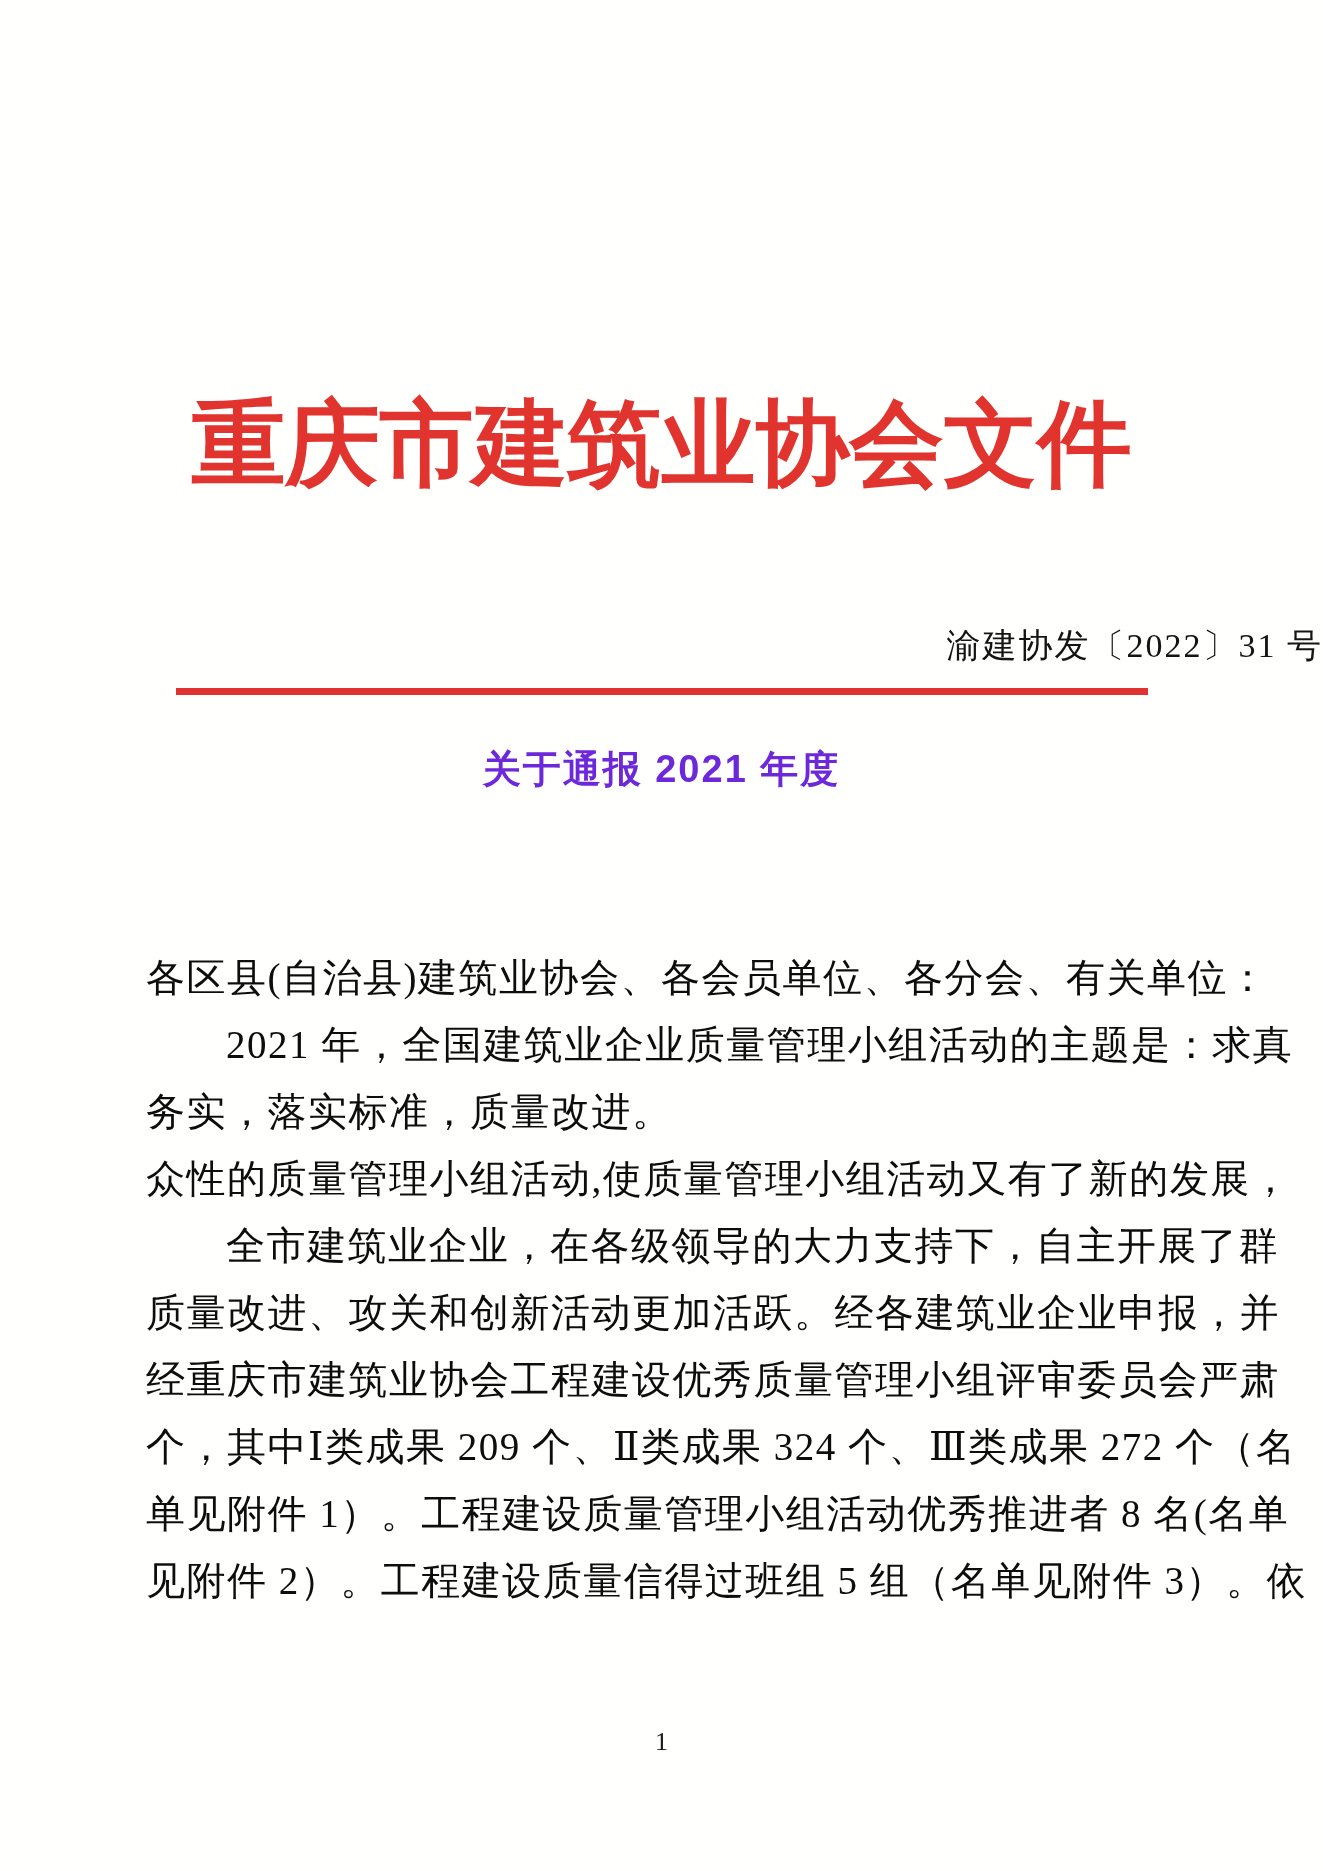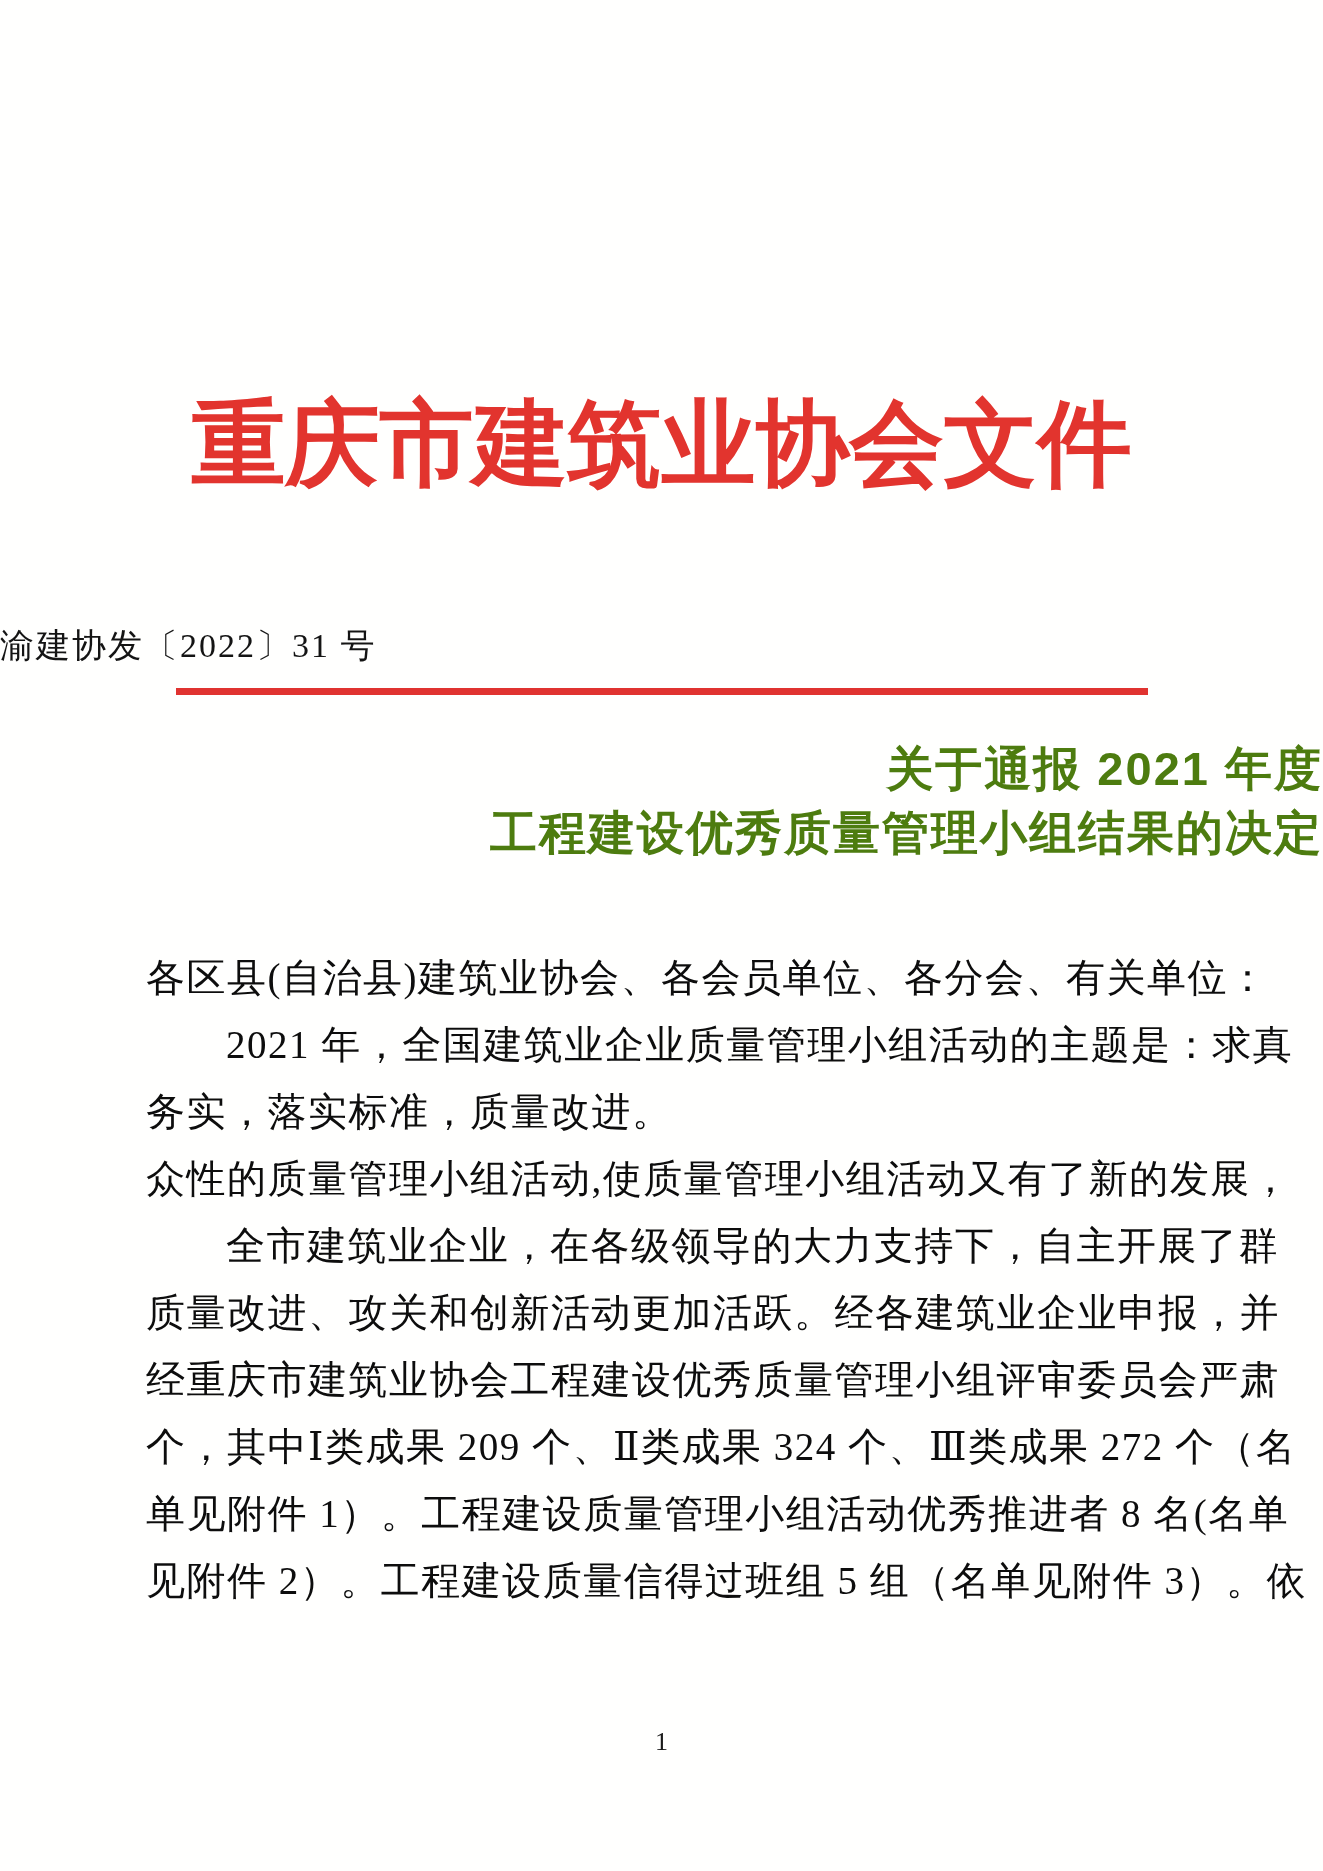--- a/index.html
+++ b/index.html
@@ -28,46 +28,46 @@
     color: #e2342e;
     letter-spacing: 0px;
     white-space: nowrap;
     font-family: "Liberation Serif", "DejaVu Serif", serif;
   }
   .doc-number {
     position: absolute;
     top: 618px;
     left: 0;
     width: 100%;
-    text-align: left;
+    text-align: right;
     font-size: 34px;
     line-height: 56px;
     color: #141414;
     letter-spacing: 2px;
     white-space: nowrap;
   }
   .red-rule {
     position: absolute;
     top: 688px;
     left: 176px;
     width: 972px;
     height: 7px;
     background: #e03330;
   }
   .heading {
     position: absolute;
     top: 737px;
     left: 0;
     width: 100%;
-    text-align: right;
+    text-align: center;
     font-family: "Liberation Sans", "DejaVu Sans", sans-serif;
     font-weight: bold;
-    font-size: 47px;
+    font-size: 38px;
     line-height: 64px;
-    color: #4d7c0f;
+    color: #6d28d9;
     letter-spacing: 2px;
     white-space: nowrap;
   }
   .doc-body {
     position: absolute;
     top: 944px;
     left: 146px;
     width: 1045px;
     font-size: 39px;
     line-height: 67px;
@@ -99,21 +99,20 @@
 <div class="page">
 
   <div class="letterhead">重庆市建筑业协会文件</div>
 
   <div class="doc-number">渝建协发〔2022〕31 号</div>
 
   <div class="red-rule"></div>
 
   <div class="heading">
     <div>关于通报 2021 年度</div>
-    <div>工程建设优秀质量管理小组结果的决定</div>
   </div>
 
   <div class="doc-body">
     <div class="ln">各区县(自治县)建筑业协会、各会员单位、各分会、有关单位：</div>
     <div class="ln ind">2021 年，全国建筑业企业质量管理小组活动的主题是：求真</div>
     <div class="ln">务实，落实标准，质量改进。</div>
     <div class="ln">众性的质量管理小组活动,使质量管理小组活动又有了新的发展，</div>
     <div class="ln ind">全市建筑业企业，在各级领导的大力支持下，自主开展了群</div>
     <div class="ln">质量改进、攻关和创新活动更加活跃。经各建筑业企业申报，并</div>
     <div class="ln">经重庆市建筑业协会工程建设优秀质量管理小组评审委员会严肃</div>

